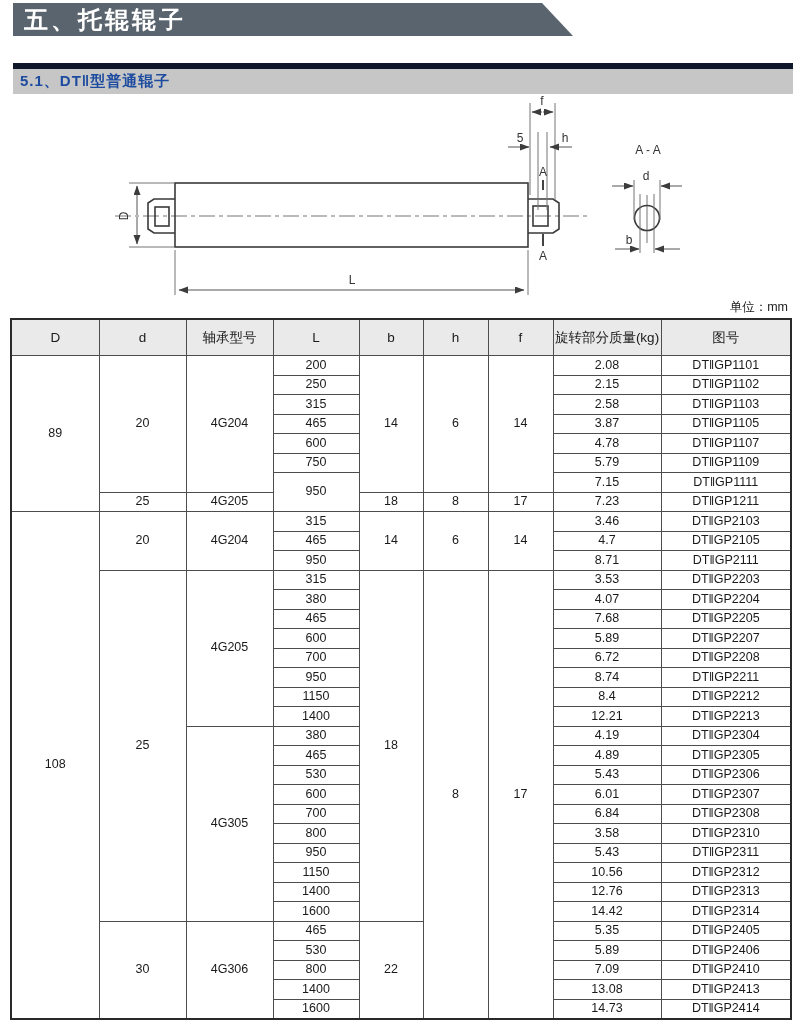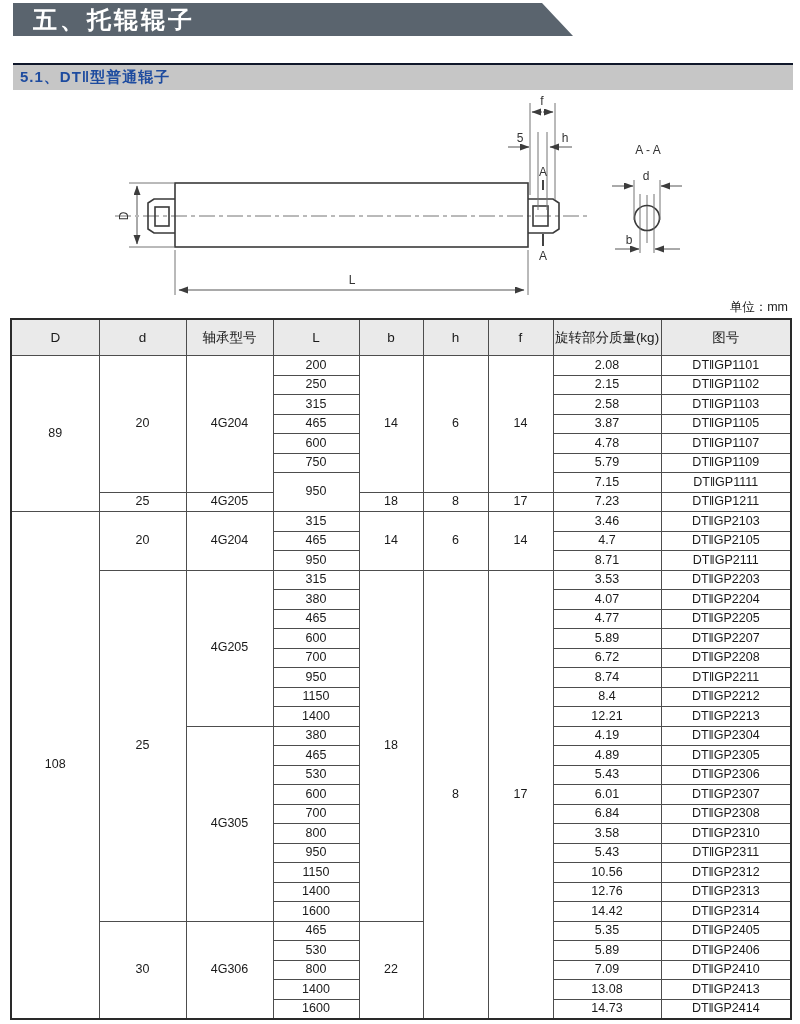--- a/index.html
+++ b/index.html
@@ -11,26 +11,26 @@
   }
   
   .banner{
     position:absolute;left:13px;top:3px;width:560px;height:33px;
     background:#5a646e;
     clip-path:polygon(0 0, calc(100% - 31px) 0, 100% 100%, 0 100%);
     display:flex;align-items:center;
   }
   .banner-title{
     color:#ffffff;font-size:24px;font-weight:bold;
-    padding-left:20px;letter-spacing:3px;line-height:33px;
+    padding-left:11px;letter-spacing:3px;line-height:33px;
   }
   
   .section-bar{
     position:absolute;left:13px;top:63px;width:780px;height:25px;
-    background:#c6c6c6;border-top:2px solid #0f172a;
+    background:#c6c6c6;border-top:6px solid #0f172a;
     display:flex;align-items:center;
   }
   .section-title{
     color:#1d4b9f;font-size:15px;font-weight:bold;padding-left:7px;letter-spacing:1px;
   }
   
   .drawing{position:absolute;left:0;top:92px;width:800px;height:215px;}
   .drawing text{font-family:"Liberation Sans",sans-serif;font-size:12px;fill:#333;}
   .shape{stroke:#3a3a3a;stroke-width:1.6;fill:none;}
   .thin{stroke:#757575;stroke-width:1;fill:none;}
@@ -243,21 +243,21 @@
         <td>3.53</td>
         <td>DT‖GP2203</td>
       </tr>
       <tr>
         <td>380</td>
         <td>4.07</td>
         <td>DT‖GP2204</td>
       </tr>
       <tr>
         <td>465</td>
-        <td>4.77</td>
+        <td>7.68</td>
         <td>DT‖GP2205</td>
       </tr>
       <tr>
         <td>600</td>
         <td>5.89</td>
         <td>DT‖GP2207</td>
       </tr>
       <tr>
         <td>700</td>
         <td>6.72</td>

